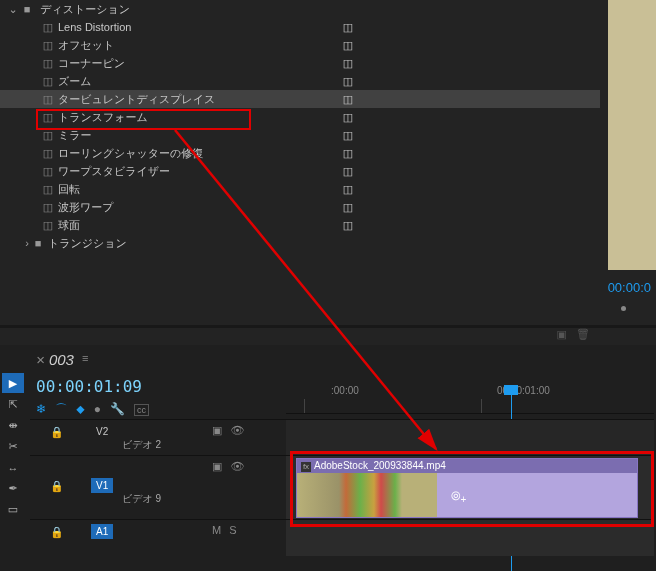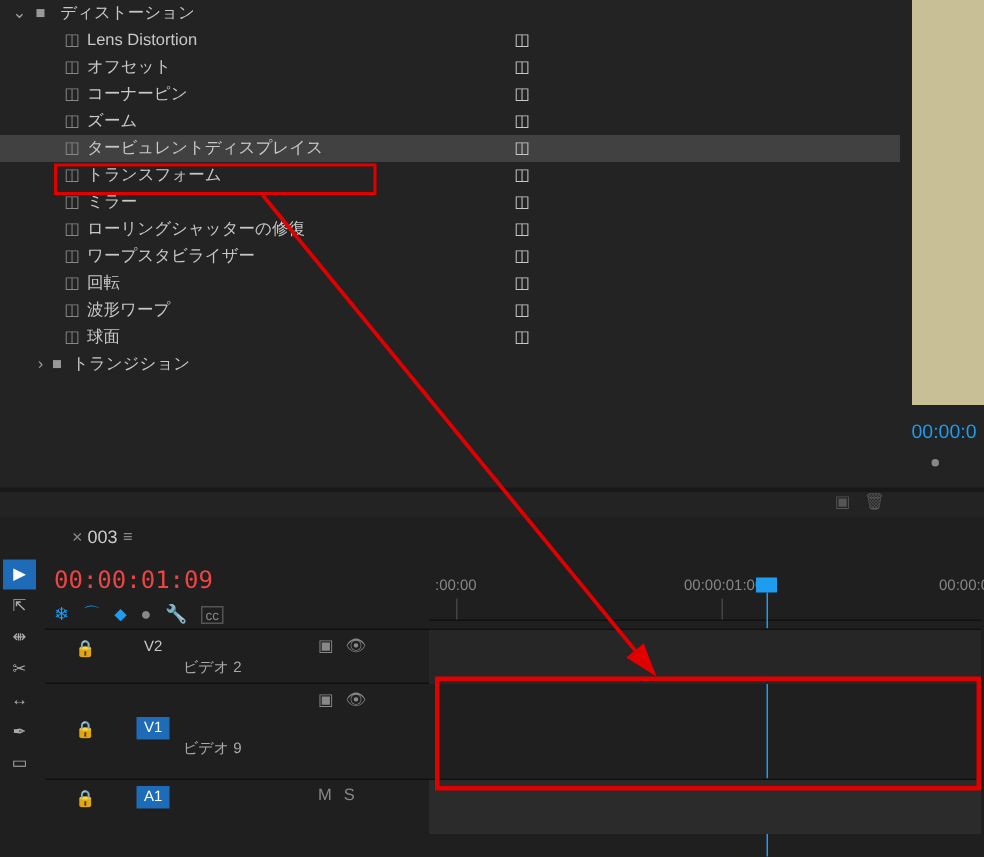--- a/index.html
+++ b/index.html
@@ -18,34 +18,34 @@
 .tree-icon{display:inline-block;width:12px;text-align:center;margin-right:4px;color:#a0a0a0;}
 .arrow{display:inline-block;width:10px;text-align:center;color:#a0a0a0;}
 .folder-icon{color:#999;}
 .preset-icon{color:#888;}
 .box-col{position:absolute;left:340px;width:16px;text-align:center;}
 .highlight-sel{position:absolute;border:2px solid #e00000;pointer-events:none;}
 .panel-bottom-icons{position:absolute;bottom:4px;right:10px;color:#555;}
 .panel-bottom-icons span{margin-left:6px;}
 
 .bottom{position:absolute;top:345px;left:0;right:0;bottom:0;background:#1f1f1f;}
-.seq-tab{position:absolute;top:6px;left:48px;font-size:12px;color:#ccc;}
+.seq-tab{position:absolute;top:6px;left:36px;font-size:15px;color:#ccc;font-style:italic;}
 .hamburger{position:absolute;top:7px;left:82px;color:#888;}
 
 .tool-col{position:absolute;top:28px;left:2px;width:24px;}
 .tool-col .tool{width:22px;height:20px;margin-bottom:1px;text-align:center;line-height:20px;color:#aaa;}
 .tool-col .tool.active{background:#1e6bb8;color:#fff;}
 
-.timecode{position:absolute;top:32px;left:36px;color:#ef4444;font-size:16px;font-family:monospace;}
+.timecode{position:absolute;top:32px;left:36px;color:#7dd3fc;font-size:16px;font-family:monospace;}
 .tl-btns{position:absolute;top:56px;left:36px;}
 .tl-btns span{color:#1e9cf0;margin-right:6px;font-size:12px;}
 .tl-btns .gray{color:#888;}
 
 .ruler{position:absolute;top:40px;left:286px;right:2px;height:28px;border-bottom:1px solid #111;}
-.ruler .tick{position:absolute;top:0;font-size:10px;color:#888;}
+.ruler .tick{position:absolute;top:0;font-size:10px;color:#888;margin-left:41px;}
 .ruler .line{position:absolute;top:14px;bottom:0;width:1px;background:#444;}
 .playhead{position:absolute;top:0;width:14px;height:10px;background:#1e9cf0;}
 .playhead-line{position:absolute;top:10px;width:1px;background:#1e9cf0;}
 
 .track-head{position:absolute;left:30px;width:256px;border-top:1px solid #111;}
 .track-head .lock{position:absolute;left:20px;top:6px;color:#666;}
 .track-head .tag{position:absolute;left:46px;top:4px;padding:2px 5px;font-size:10px;margin-left:15px;}
 .track-head .tag.vid-on{background:#1e6bb8;color:#fff;}
 .track-head .name{position:absolute;left:92px;top:18px;font-size:10px;color:#aaa;}
 .track-head .icons{position:absolute;left:182px;top:4px;}
@@ -148,20 +148,29 @@
     <div class="icons"><span>▣</span><span>👁</span></div>
   </div>
   <div class="track-body" style="top:74px;height:36px;background:#262626;"></div>
 
   <div class="track-head" style="top:110px;height:64px;">
     <span class="lock" style="top:24px">🔒</span>
     <span class="tag vid-on" style="top:22px">V1</span>
     <span class="name" style="top:36px">ビデオ 9</span>
     <div class="icons"><span>▣</span><span>👁</span></div>
   </div>
+  <div class="track-body" style="top:110px;height:64px;background:#2b2b2b;">
+    <div class="clip">
+      <div class="clip-label">
+        <span class="fx">fx</span><span>AdobeStock_200933844.mp4</span>
+      </div>
+      <div class="clip-thumb"></div>
+      <span class="clip-cursor">⦾<sub>+</sub></span>
+    </div>
+  </div>
 
   <div class="track-head" style="top:174px;height:36px;">
     <span class="lock">🔒</span>
     <span class="tag vid-on">A1</span>
     <div class="icons"><span>M</span><span>S</span></div>
   </div>
   <div class="track-body" style="top:174px;height:36px;background:#2b2b2b;"></div>
 
   <div class="highlight-clip" style="left:290px;top:106px;width:358px;height:70px;"></div>
 </div>

